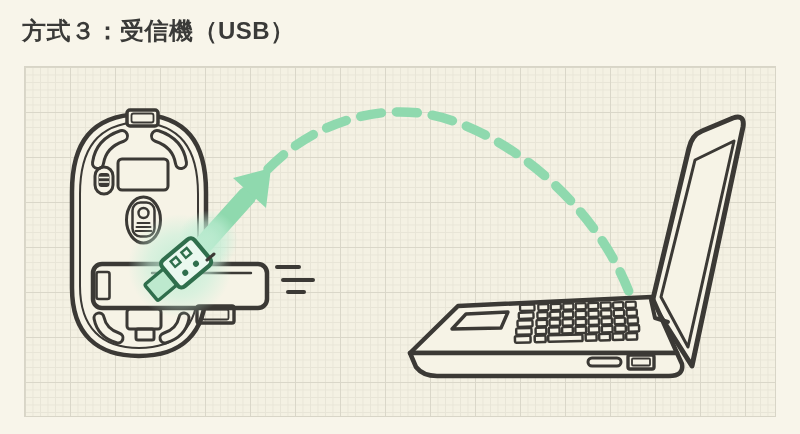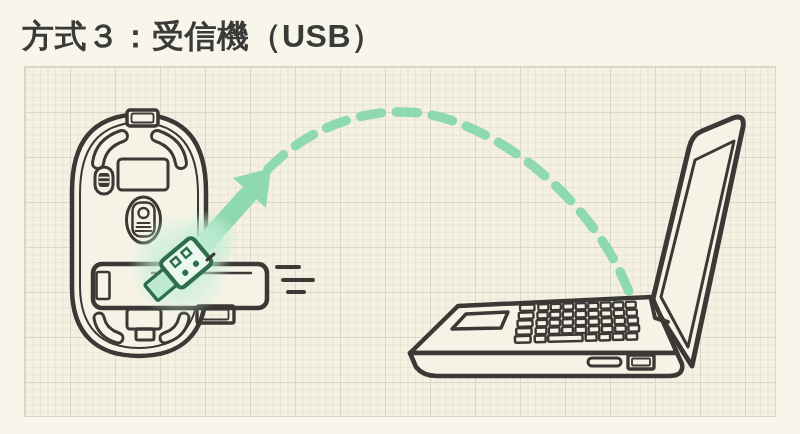--- a/index.html
+++ b/index.html
@@ -5,21 +5,21 @@
   :root{
     --background:#F8F5EA; --paper:#F4F1E3; --paper-fill:#F6F3E6;
     --grid-minor:#E8E5D7; --grid-major:#DAD7C9; --paper-edge:#D8D5C7;
     --ink:#3B3935; --green:#8FD9AE; --green-dark:#2F6E4C;
     --green-light:#BDE9CE; --glow:#C4EFD8; --title:#3A3A38;
   }
   *{margin:0;padding:0;box-sizing:border-box;}
   body{width:800px;height:434px;overflow:hidden;background:var(--background);
        font-family:"Liberation Sans","DejaVu Sans",sans-serif;}
   #screen{position:relative;width:800px;height:434px;}
-  .page-title{position:absolute;left:22px;top:15px;font-size:32px;font-weight:800;
+  .page-title{position:absolute;left:22px;top:15px;font-size:24px;font-weight:800;
        color:var(--title);letter-spacing:0.5px;}
   .grid-paper{position:absolute;left:24px;top:66px;width:752px;height:351px;
        background-color:var(--paper);
        background-image:
          linear-gradient(to right, var(--grid-major) 1px, transparent 1px),
          linear-gradient(to bottom, var(--grid-major) 1px, transparent 1px),
          linear-gradient(to right, var(--grid-minor) 1px, transparent 1px),
          linear-gradient(to bottom, var(--grid-minor) 1px, transparent 1px);
        background-size:45px 45px,45px 45px,7.5px 7.5px,7.5px 7.5px;
        border:1px solid var(--paper-edge);}

